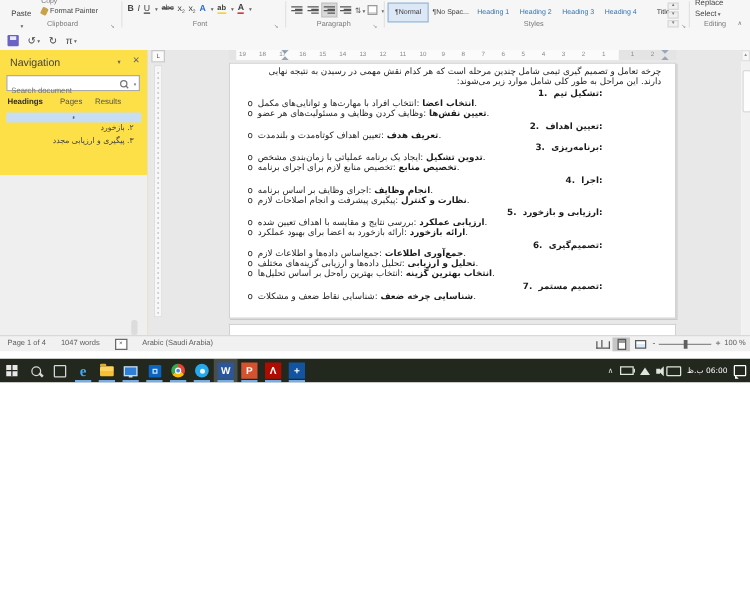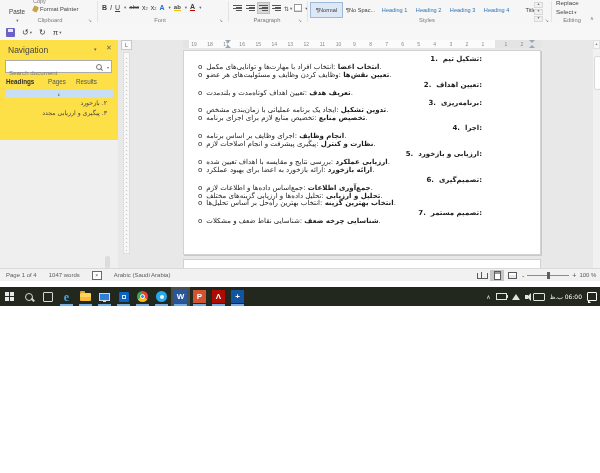--- a/index.html
+++ b/index.html
@@ -316,20 +316,21 @@
           <span class="rnum" style="left: 230.7px;">5</span>
           <span class="rnum" style="left: 246.75px;">4</span>
           <span class="rnum" style="left: 262.8px;">3</span>
           <span class="rnum" style="left: 278.85px;">2</span>
           <span class="rnum" style="left: 294.9px;">1</span>
           <span class="rnum" style="left: 318px;">1</span>
           <span class="rnum" style="left: 334px;">2</span>
         </div>
       <div class="page">
         <div class="doccontent">
+            <div class="p-intro">چرخه تعامل و تصمیم گیری تیمی شامل چندین مرحله است که هر کدام نقش مهمی در رسیدن به نتیجه نهایی دارند. این مراحل به طور کلی شامل موارد زیر می‌شوند:</div>
             <div class="sec"><span class="num">1.</span><span class="ttl">تشکیل تیم:</span></div>
             <div class="blt"><span class="o">o</span><span class="term">انتخاب اعضا</span><span class="desc"> :انتخاب افراد با مهارت‌ها و توانایی‌های مکمل.</span></div>
             <div class="blt"><span class="o">o</span><span class="term">تعیین نقش‌ها</span><span class="desc"> :وظایف کردن وظایف و مسئولیت‌های هر عضو.</span></div>
             <div class="sec"><span class="num">2.</span><span class="ttl">تعیین اهداف:</span></div>
             <div class="blt"><span class="o">o</span><span class="term">تعریف هدف</span><span class="desc"> :تعیین اهداف کوتاه‌مدت و بلندمدت.</span></div>
             <div class="sec"><span class="num">3.</span><span class="ttl">برنامه‌ریزی:</span></div>
             <div class="blt"><span class="o">o</span><span class="term">تدوین تشکیل</span><span class="desc"> :ایجاد یک برنامه عملیاتی با زمان‌بندی مشخص.</span></div>
             <div class="blt"><span class="o">o</span><span class="term">تخصیص منابع</span><span class="desc"> :تخصیص منابع لازم برای اجرای برنامه.</span></div>
             <div class="sec"><span class="num">4.</span><span class="ttl">اجرا:</span></div>
             <div class="blt"><span class="o">o</span><span class="term">انجام وظایف</span><span class="desc"> :اجرای وظایف بر اساس برنامه.</span></div>

